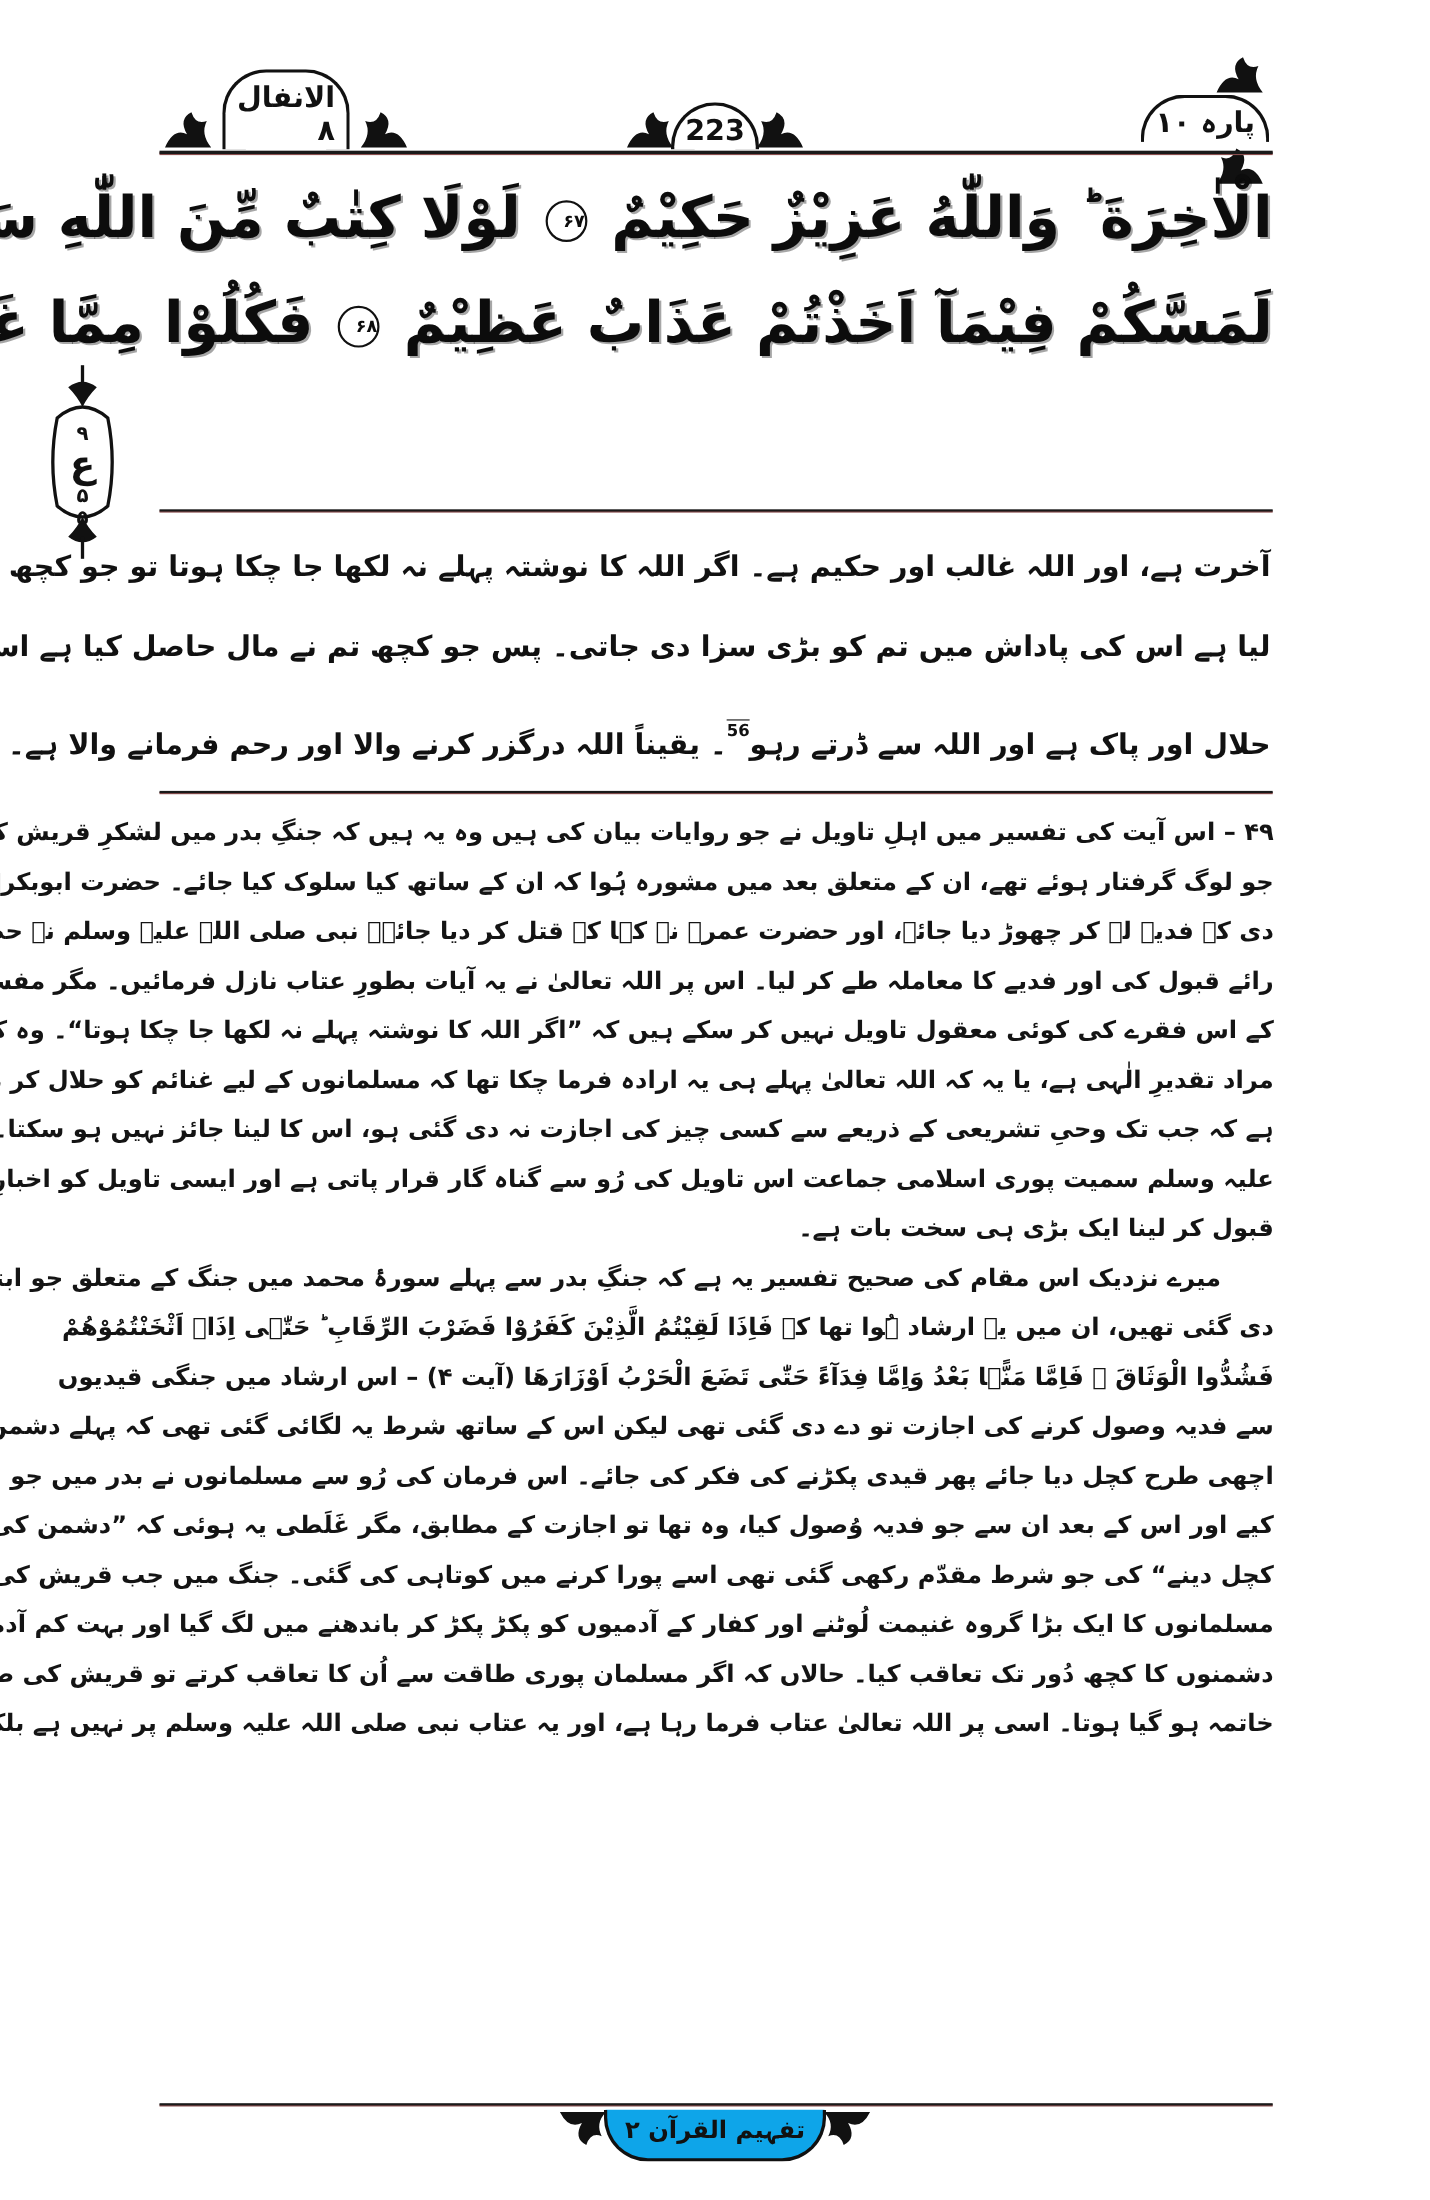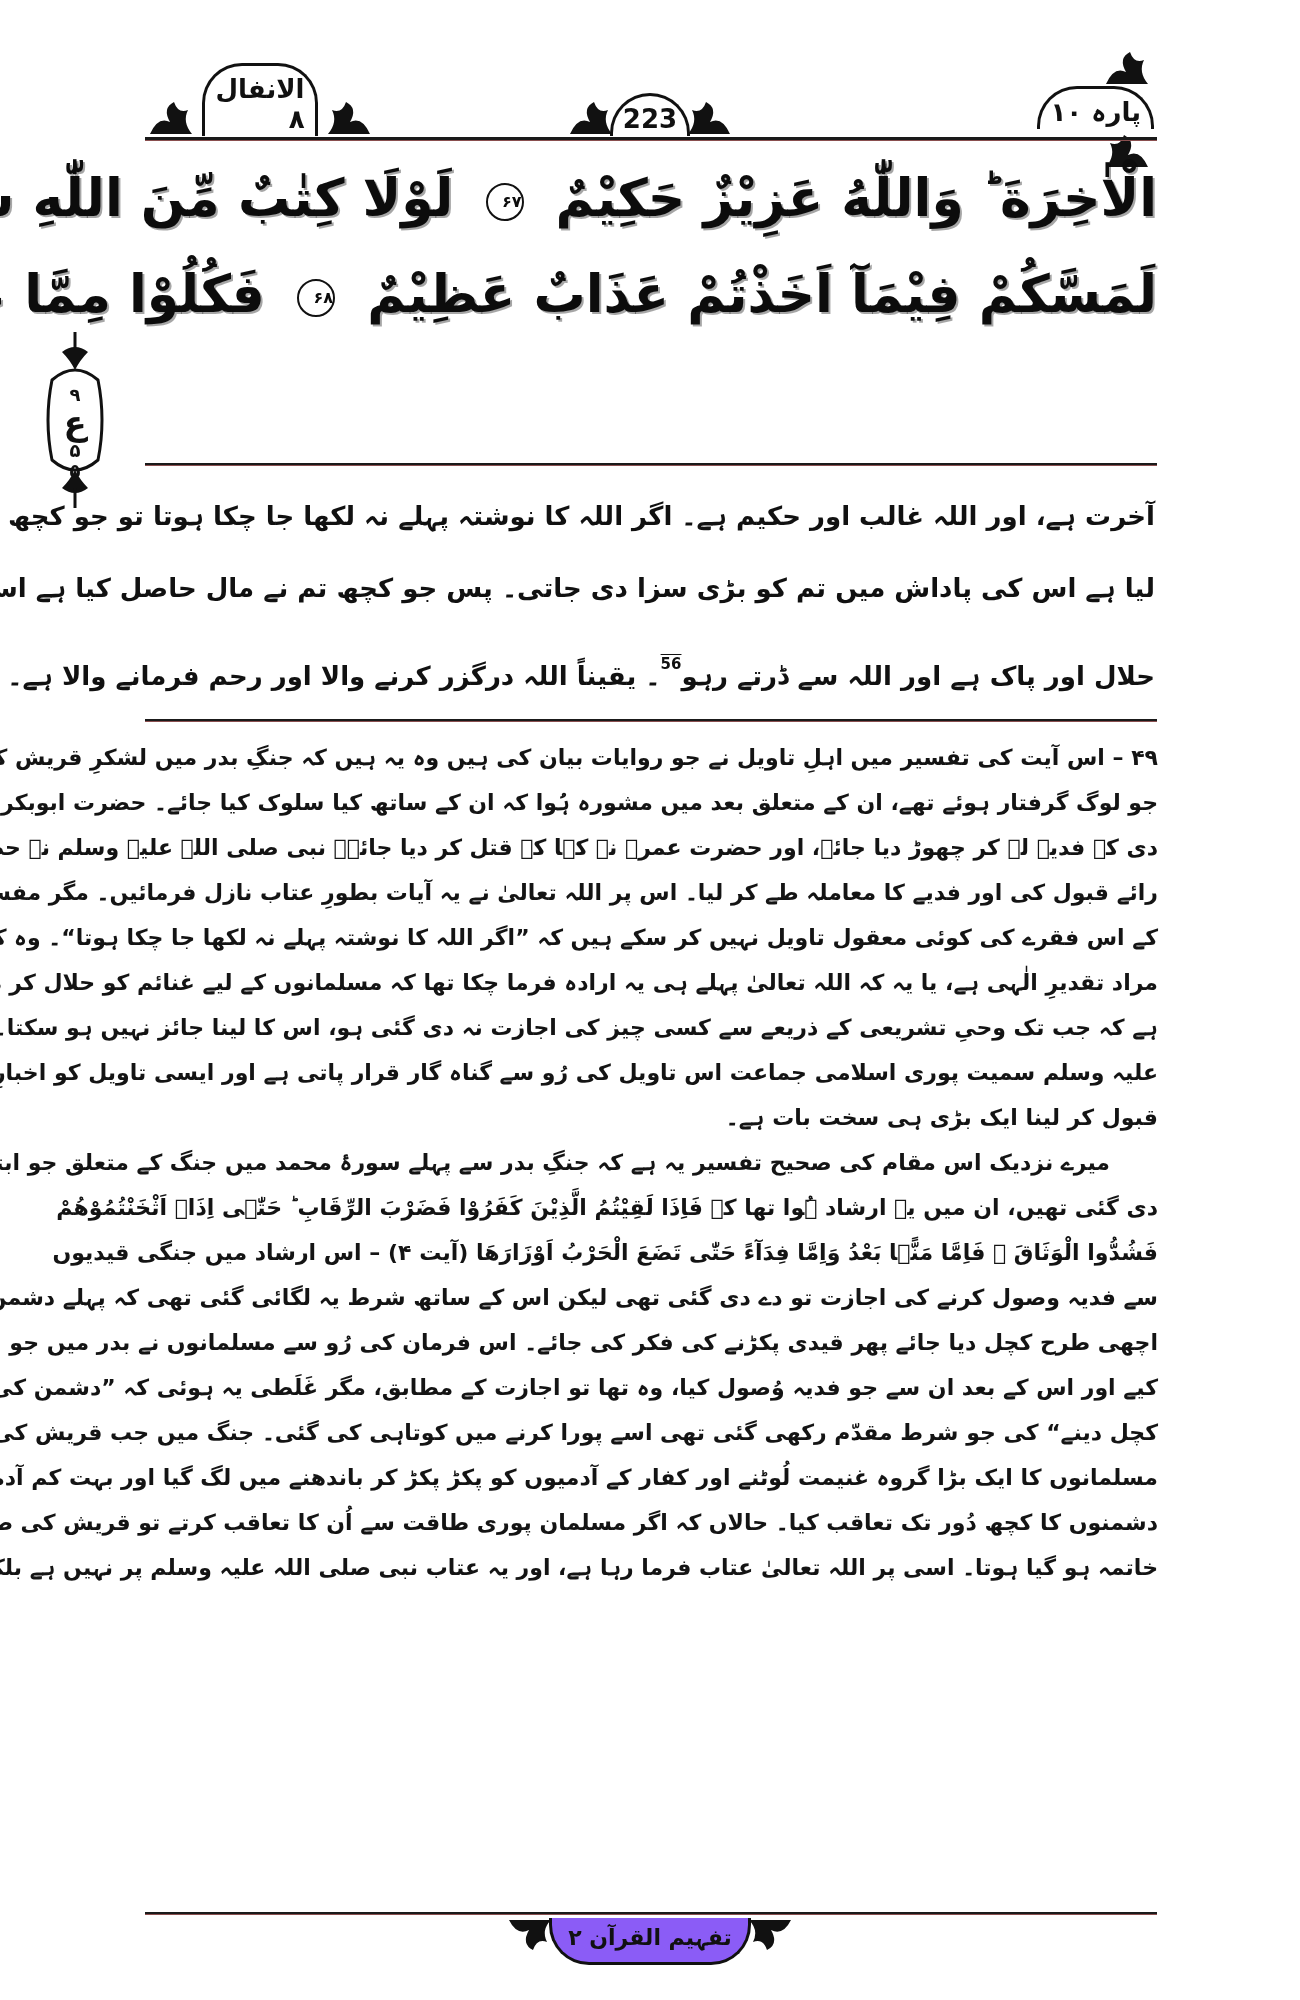--- a/index.html
+++ b/index.html
@@ -49,21 +49,21 @@
     font-family: "DejaVu Sans", sans-serif; font-weight: bold;
     font-size: 52px; line-height: 96px; height: 96px; white-space: nowrap;
     text-align: justify; text-align-last: justify;
     letter-spacing: 1px; color: #0c0c0c;
     text-shadow: 2px 2px 0 rgba(0,0,0,0.35);
   }
   .ayah {
     display: inline-block; width: 34px; height: 34px; border: 2px solid #111;
     border-radius: 50%; font-size: 16px; line-height: 34px; text-align: left;
     vertical-align: middle; font-weight: bold; text-shadow: none; letter-spacing: 0;
-    margin: 0 14px;
+    margin: 0 4px;
   }
 
   
   .ruku {
     position: absolute; left: 40px; top: 330px; width: 70px; height: 180px;
   }
   .ruku svg { position: absolute; left: 0; top: 0; width: 70px; height: 180px; }
   .ruku .ruku-text {
     position: absolute; left: 0; top: 55px; width: 70px; text-align: center;
     font-size: 18px; line-height: 20px; font-weight: bold; direction: rtl;
@@ -97,21 +97,21 @@
   }
   .c-line.short { text-align-last: right; }
   .c-line.indent { padding-right: 48px; }
 
   
   .footer { position: absolute; top: 1918px; left: 490px; width: 320px; height: 56px;
     display: flex; justify-content: center; align-items: flex-start; }
   .footer .label {
     direction: rtl; font-weight: bold; font-size: 22px; line-height: 28px;
     padding: 6px 16px 10px; border: 3px solid #111; border-top: none;
-    border-radius: 0 0 40px 40px; background: #8b5cf6; margin: 0 -4px; position: relative; z-index: 1;
+    border-radius: 0 0 40px 40px; background: #0ea5e9; margin: 0 -4px; position: relative; z-index: 1;
   }
   .footer .orn svg { width: 46px; height: 36px; display: block; }
 </style>
 </head>
 <body>
 
 <div class="page">
 
   <div class="header">
     <div class="cartouche cart-left">

